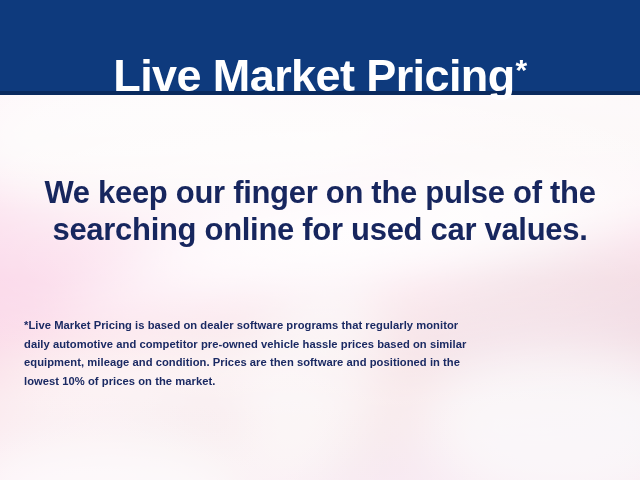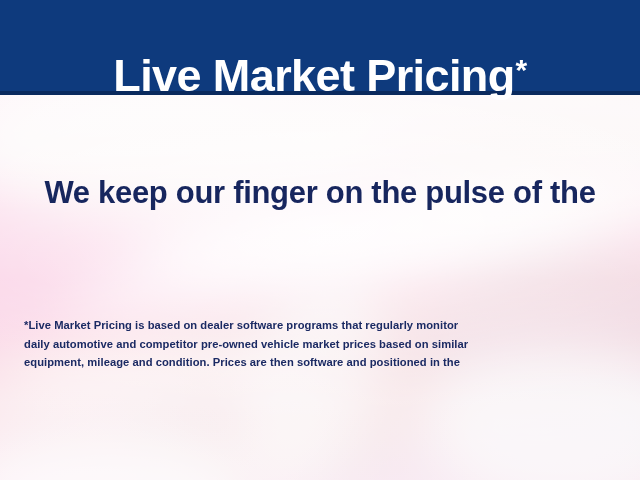--- a/index.html
+++ b/index.html
@@ -293,22 +293,24 @@
   <div id="header-bar-underline"></div>
   <h1 id="header-title">
       <span>Live Market Pricing</span>
       <span class="asterisk">*</span>
     </h1>
 
   <div id="content">
 
     <div id="headline">
       <span class="hl-line">We keep our finger on the pulse of the</span>
+      <span class="hl-line">searching online for used car values.</span>
     </div>
 
     <div id="disclaimer">
       <span class="dl-line">*Live Market Pricing is based on dealer software programs that regularly monitor</span>
-      <span class="dl-line">daily automotive and competitor pre-owned vehicle market prices based on similar</span>
+      <span class="dl-line">daily automotive and competitor pre-owned vehicle hassle prices based on similar</span>
       <span class="dl-line">equipment, mileage and condition. Prices are then software and positioned in the</span>
+      <span class="dl-line">lowest 10% of prices on the market.</span>
     </div>
 
   </div>
 </div>
 
 </body></html>

